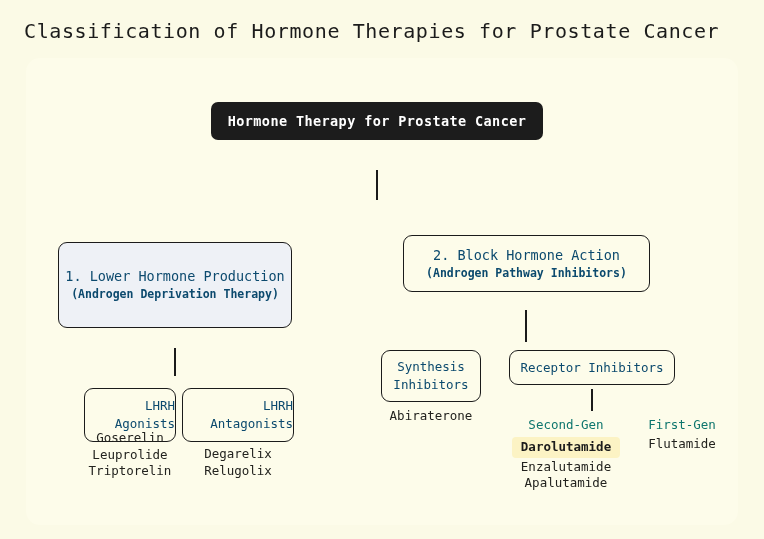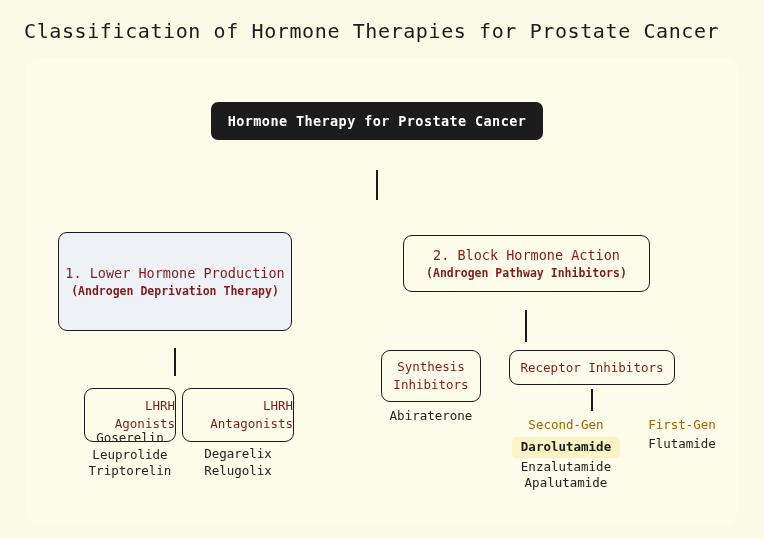--- a/index.html
+++ b/index.html
@@ -38,21 +38,21 @@
   }
   
   .node {
     position: absolute;
     box-sizing: border-box;
     display: flex;
     flex-direction: column;
     align-items: center;
     justify-content: center;
     text-align: center;
-    color: #7f1d1d;
+    color: #0c4a6e;
   }
   .node-root {
     background: #1c1c1c;
     color: #ffffff;
     border-radius: 7px;
     font-weight: bold;
     font-size: 13.5px;
     letter-spacing: 0.4px;
   }
   .node-branch {
@@ -96,21 +96,21 @@
     line-height: 16.5px;
     color: #23231f;
   }
   .drug-list .drug {
     white-space: nowrap;
   }
   .drug-group-head {
     font-size: 12.5px;
     line-height: 18px;
     margin-bottom: 2px;
-    color: #a16207;
+    color: #0f766e;
     white-space: nowrap;
   }
   .drug.highlight {
     font-weight: bold;
     background: #fcf3c4;
     border-radius: 4px;
     padding: 2px 9px;
     display: inline-block;
     margin: 1px 0;
     color: #1b1b1b;
@@ -124,21 +124,21 @@
   <div class="page-title">Classification of Hormone Therapies for Prostate Cancer</div>
 
   <div class="canvas-panel">
 
     <div class="node node-root" style="left:185px; top:44px; width:332px; height:38px;">
       <span class="node-title">Hormone Therapy for Prostate Cancer</span>
     </div>
 
     <div class="connector-v" style="left:350px; top:112px; height:30px;"></div>
 
-    <div class="node node-branch" style="left:32px; top:174px; width:234px; height:99px;">
+    <div class="node node-branch" style="left:32px; top:184px; width:234px; height:86px;">
       <span class="node-title">1. Lower Hormone Production</span>
       <span class="node-sub">(Androgen Deprivation Therapy)</span>
     </div>
 
     <div class="connector-v" style="left:148px; top:290px; height:28px;"></div>
 
     <div class="node node-leafbox node-left-text" style="left:58px; top:330px; width:92px; height:54px; padding-left:14px;">
       <span class="leaf-label">LHRH</span>
       <span class="leaf-label">Agonists</span>
     </div>

